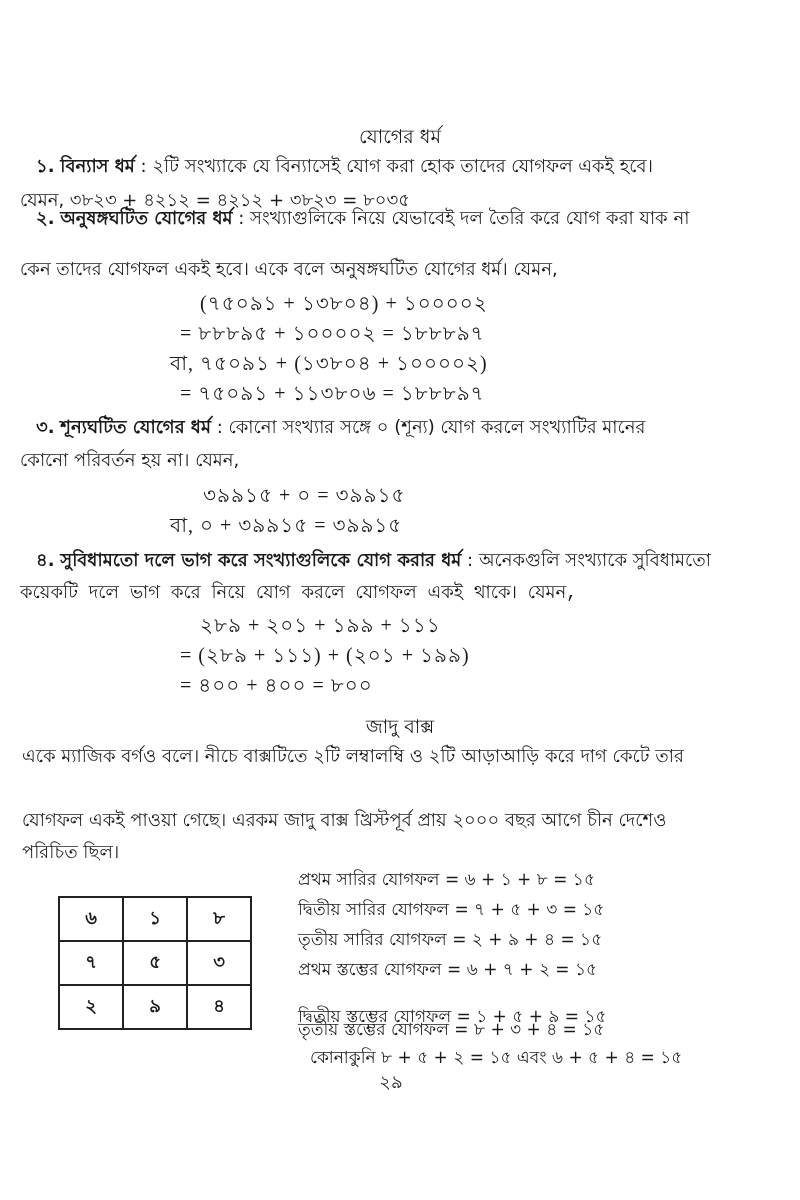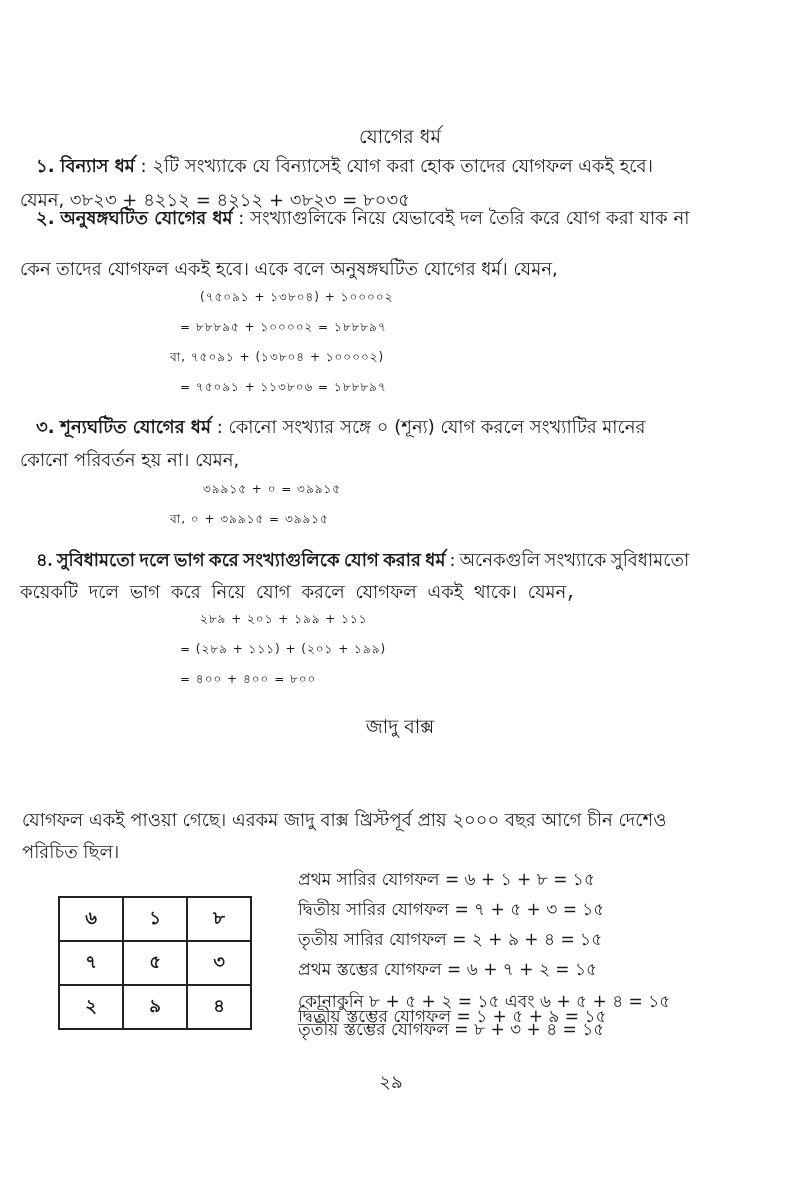--- a/index.html
+++ b/index.html
@@ -2,21 +2,21 @@
 <html><head>
 <meta charset="utf-8">
 <style>
   html, body { margin:0; padding:0; background:#ffffff; }
   body { width:800px; height:1200px; position:relative; overflow:hidden;
          font-family:"DejaVu Sans", "Liberation Sans", sans-serif; color:#1a1a1a; }
   .page { position:absolute; left:0; top:0; width:800px; height:1200px; }
   .heading { position:absolute; left:0; width:800px; text-align:center; font-size:19px; font-weight:normal; }
   .line { position:absolute; font-size:18px; white-space:nowrap;text-align:right; }
   .b { font-weight:bold; }
-  .eq { position:absolute; font-size:12px; white-space:nowrap; letter-spacing:1px; }
+  .eq { position:absolute; font-size:20px; white-space:nowrap; letter-spacing:1px;font-family:Liberation Serif, serif; }
   table.magic { position:absolute; left:58px; top:896px; border-collapse:collapse; }
   table.magic td { border:2px solid #222; width:60px; height:40px; text-align:center;
                    font-size:18px; font-weight:bold; }
   .sumline { position:absolute; left:298px; font-size:17px; white-space:nowrap; }
   .pagenum { position:absolute; left:0; width:782px; text-align:center; top:1068px; font-size:18px; }
 </style>
 </head>
 <body>
 
 <div class="page">
@@ -43,31 +43,32 @@
 
   <div class="line" style="left:36px; top:413px;">
     <span class="b">৩.</span>
     <span class="b">শূন্যঘটিত যোগের ধর্ম</span>
     <span>: কোনো সংখ্যার সঙ্গে ০ (শূন্য) যোগ করলে সংখ্যাটির মানের</span>
   </div>
   <div class="line" style="left:20px; top:446px;">কোনো পরিবর্তন হয় না। যেমন,</div>
   <div class="eq" style="left:203px; top:480px;">৩৯৯১৫ + ০ = ৩৯৯১৫</div>
   <div class="eq" style="left:170px; top:510px;">বা, ০ + ৩৯৯১৫ = ৩৯৯১৫</div>
 
-  <div class="line" style="left:36px; top:546px;font-family:Liberation Serif, serif;">
+  <div class="line" style="left:36px; top:546px;">
     <span class="b">৪.</span>
     <span class="b">সুবিধামতো দলে ভাগ করে সংখ্যাগুলিকে যোগ করার ধর্ম</span>
     <span>: অনেকগুলি সংখ্যাকে সুবিধামতো</span>
   </div>
   <div class="line" style="left:20px; top:578px;font-family:Liberation Mono, monospace;">কয়েকটি দলে ভাগ করে নিয়ে যোগ করলে যোগফল একই থাকে। যেমন,</div>
   <div class="eq" style="left:200px; top:610px;">২৮৯ + ২০১ + ১৯৯ + ১১১</div>
   <div class="eq" style="left:180px; top:640px;">= (২৮৯ + ১১১) + (২০১ + ১৯৯)</div>
   <div class="eq" style="left:180px; top:670px;">= ৪০০ + ৪০০ = ৮০০</div>
 
   <div class="heading" style="top:712px;">জাদু বাক্স</div>
+  <div class="line" style="left:22px; top:742px;">একে ম্যাজিক বর্গও বলে। নীচে বাক্সটিতে ২টি লম্বালম্বি ও ২টি আড়াআড়ি করে দাগ কেটে তার</div>
   <div class="line" style="left:22px; top:806px;">যোগফল একই পাওয়া গেছে। এরকম জাদু বাক্স খ্রিস্টপূর্ব প্রায় ২০০০ বছর আগে চীন দেশেও</div>
   <div class="line" style="left:22px; top:838px;">পরিচিত ছিল।</div>
 
   <table class="magic">
     <tbody>
         <tr>
       <td>৬</td>
       <td>১</td>
       <td>৮</td>
     </tr>
@@ -83,16 +84,16 @@
     </tr>
   </tbody>
     </table>
 
   <div class="sumline" style="top:866px;">প্রথম সারির যোগফল = ৬ + ১ + ৮ = ১৫</div>
   <div class="sumline" style="top:896px;">দ্বিতীয় সারির যোগফল = ৭ + ৫ + ৩ = ১৫</div>
   <div class="sumline" style="top:926px;">তৃতীয় সারির যোগফল = ২ + ৯ + ৪ = ১৫</div>
   <div class="sumline" style="top:956px;">প্রথম স্তম্ভের যোগফল = ৬ + ৭ + ২ = ১৫</div>
   <div class="sumline" style="top:986px;margin-top:17px;">দ্বিতীয় স্তম্ভের যোগফল = ১ + ৫ + ৯ = ১৫</div>
   <div class="sumline" style="top:1016px;">তৃতীয় স্তম্ভের যোগফল = ৮ + ৩ + ৪ = ১৫</div>
-  <div class="sumline" style="top:988px;">কোনাকুনি ৮ + ৫ + ২ = ১৫ এবং ৬ + ৫ + ৪ = ১৫</div>
+  <div class="sumline" style="top:1044px;margin-left:12px;">কোনাকুনি ৮ + ৫ + ২ = ১৫ এবং ৬ + ৫ + ৪ = ১৫</div>
 
   <div class="pagenum">২৯</div>
 </div>
 
 </body></html>

